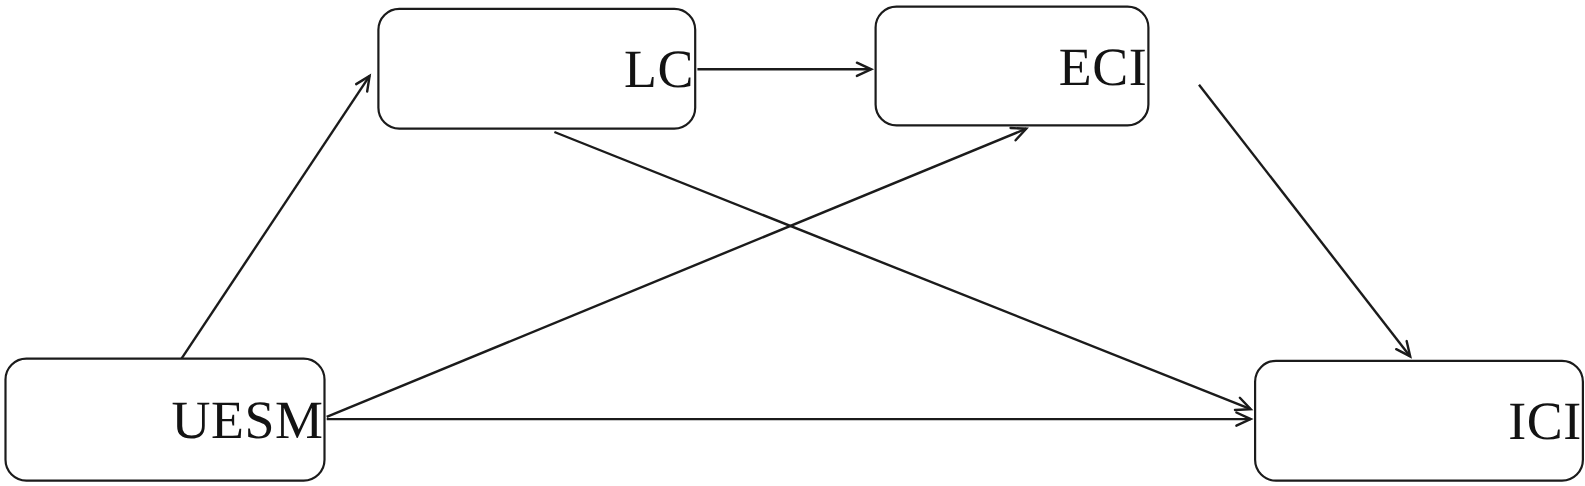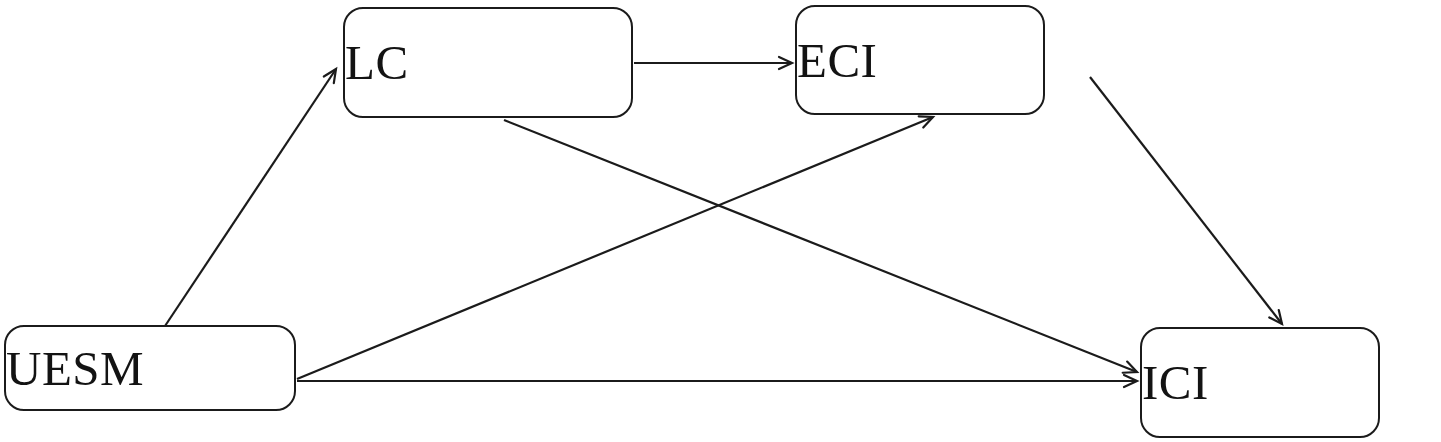--- a/index.html
+++ b/index.html
@@ -24,33 +24,33 @@
     display: block;
   }
   .node {
     position: absolute;
     box-sizing: border-box;
     background: #ffffff;
     border: 2px solid #1b1b1b;
     border-radius: 20px;
     display: flex;
     align-items: center;
-    justify-content: flex-start;
+    justify-content: flex-end;
   }
   .node .label {
     font-size: 49px;
     color: #131313;
     letter-spacing: 0.5px;
     line-height: 1;
     user-select: none;
   }
-  .node-uesm { left: 4px;    top: 325px; width: 292px; height: 86px; }
+  .node-uesm { left: 4px;    top: 325px; width: 292px; height: 113px; }
   .node-lc   { left: 343px;  top: 7px;   width: 290px; height: 111px; }
   .node-eci  { left: 795px;  top: 5px;   width: 250px; height: 110px; }
-  .node-ici  { left: 1140px; top: 327px; width: 240px; height: 111px; }
+  .node-ici  { left: 1140px; top: 327px; width: 300px; height: 111px; }
 </style>
 </head>
 <body>
 
 <div class="figure">
 
   <svg class="edges" viewBox="0 0 1441 442" xmlns="http://www.w3.org/2000/svg">
     <defs>
       <marker id="arrow" markerUnits="userSpaceOnUse" markerWidth="20" markerHeight="18" viewBox="0 0 20 18" refX="17" refY="9" orient="auto">
         <path d="M4,3 L17,9 L4,15" fill="none" stroke="#1b1b1b" stroke-width="2.2" stroke-linecap="round"></path>

